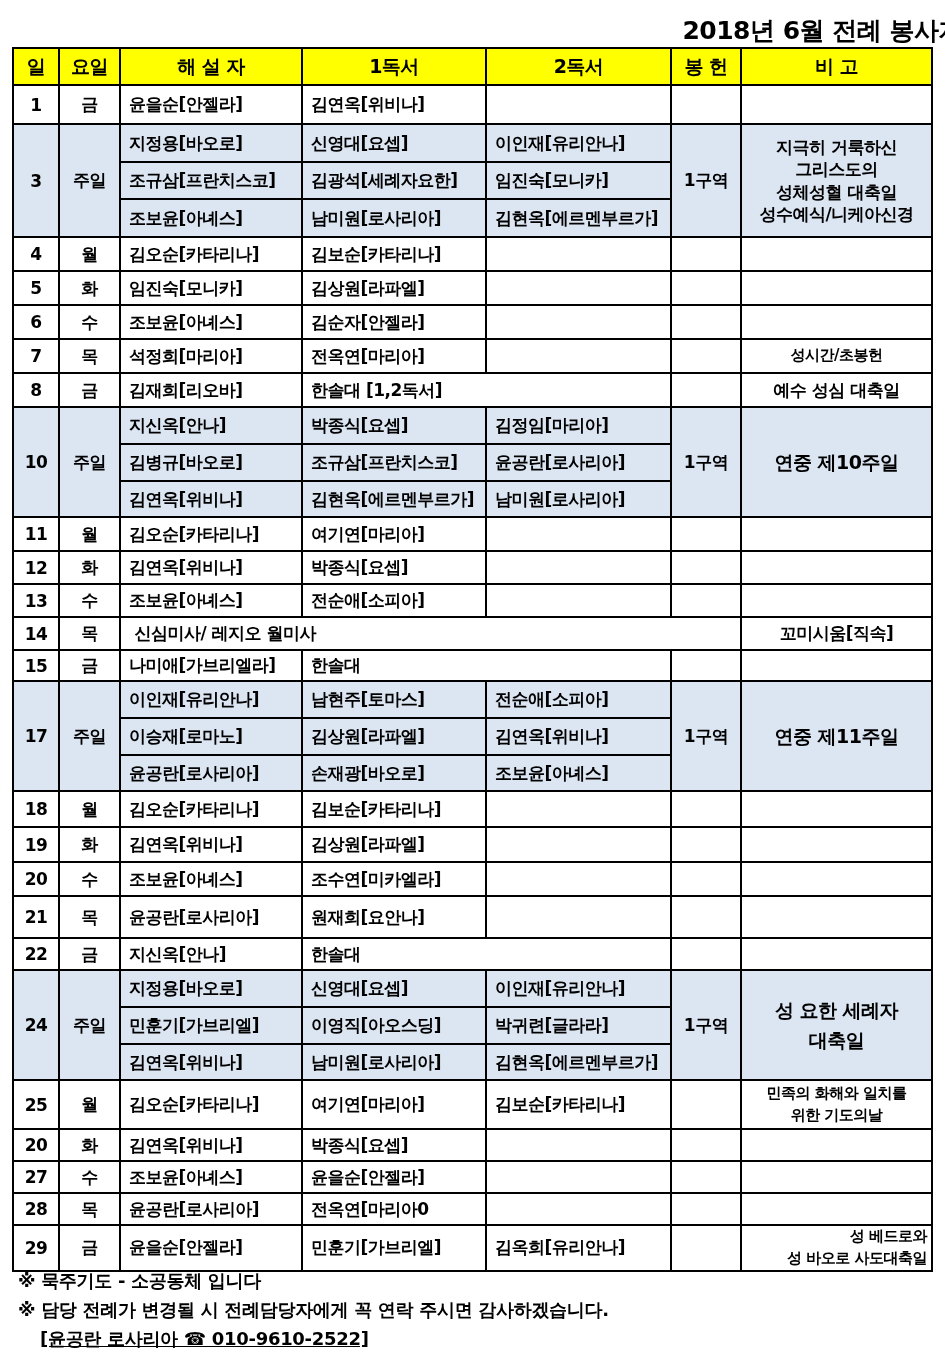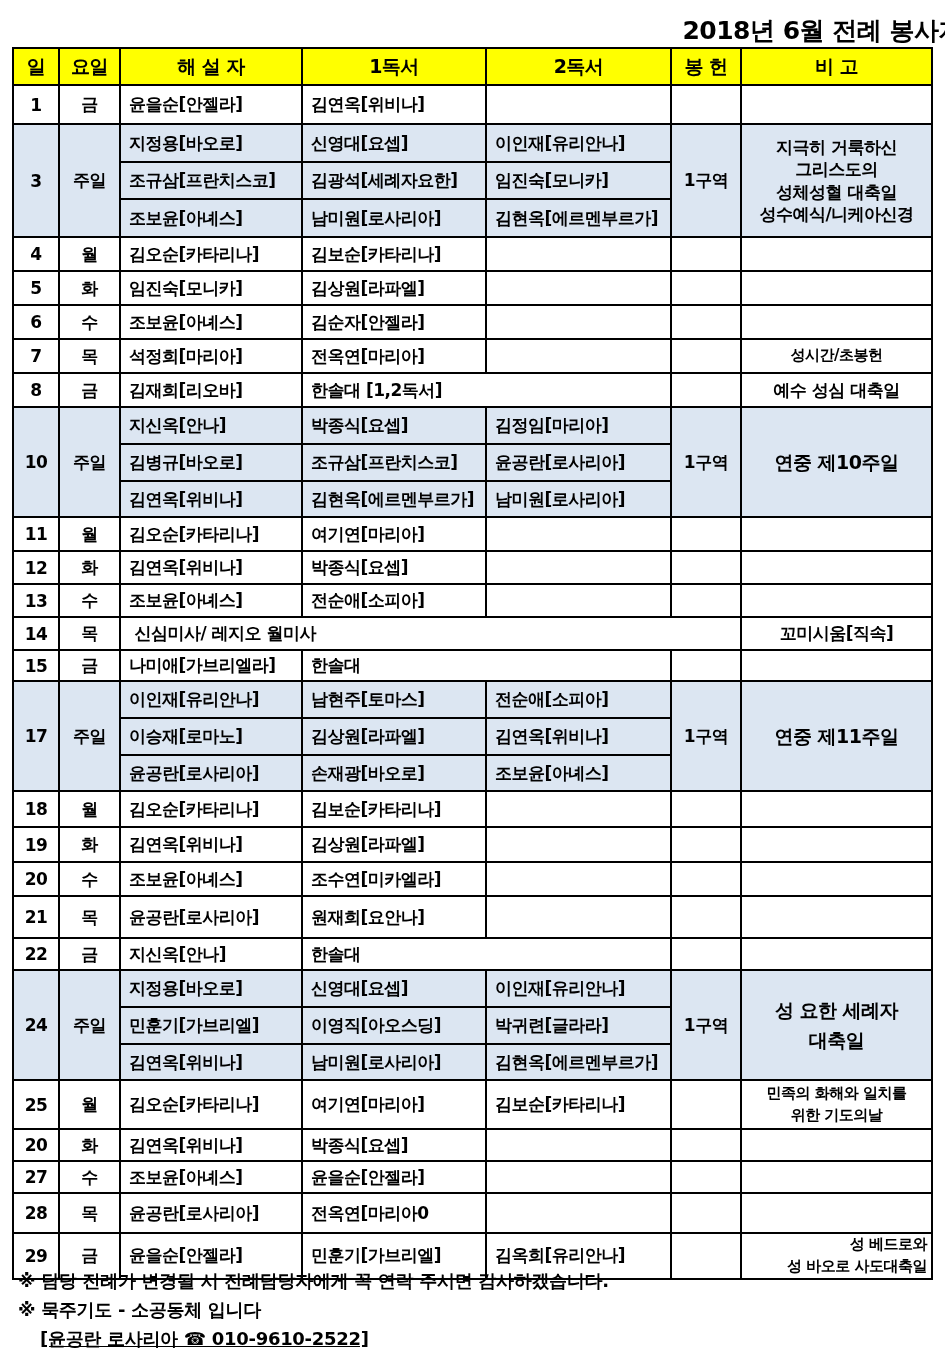--- a/index.html
+++ b/index.html
@@ -312,21 +312,21 @@
     <tr style="height:32px">
       <td class="c">27</td>
       <td class="c">수</td>
       <td>조보윤[아녜스]</td>
       <td>윤을순[안젤라]</td>
       <td></td>
       <td class="c"></td>
       <td class="note"></td>
     </tr>
 
-    <tr style="height:40px">
+    <tr style="height:32px">
       <td class="c">28</td>
       <td class="c">목</td>
       <td>윤공란[로사리아]</td>
       <td>전옥연[마리아0</td>
       <td></td>
       <td class="c"></td>
       <td class="note"></td>
     </tr>
 
     <tr style="height:45px">
@@ -338,16 +338,16 @@
       <td class="c"></td>
       <td class="note sm left">
         <div>성 베드로와</div>
         <div>성 바오로 사도대축일</div>
       </td>
     </tr>
   </tbody>
 </table>
 
 <div class="footer">
+  <div>※ 묵주기도 - 소공동체 입니다</div>
   <div>※ 담당 전례가 변경될 시 전례담당자에게 꼭 연락 주시면 감사하겠습니다.</div>
-  <div>※ 묵주기도 - 소공동체 입니다</div>
   <div class="ind">[윤공란 로사리아 ☎ 010-9610-2522]</div>
 </div>
 
 </body></html>

